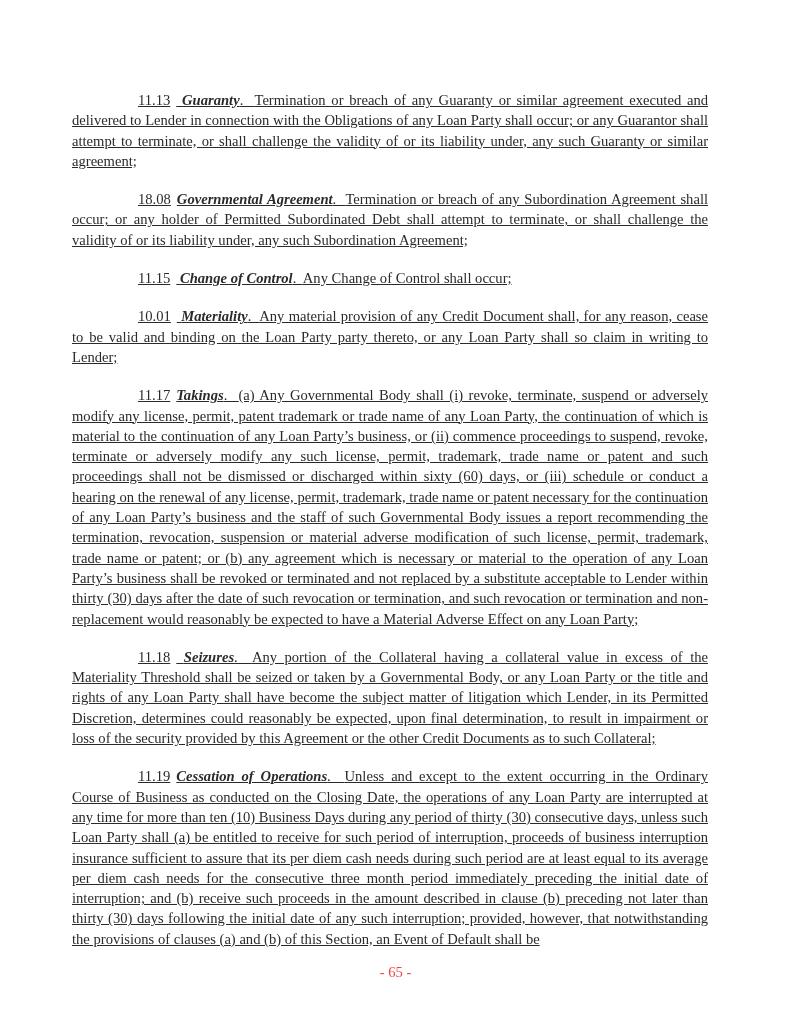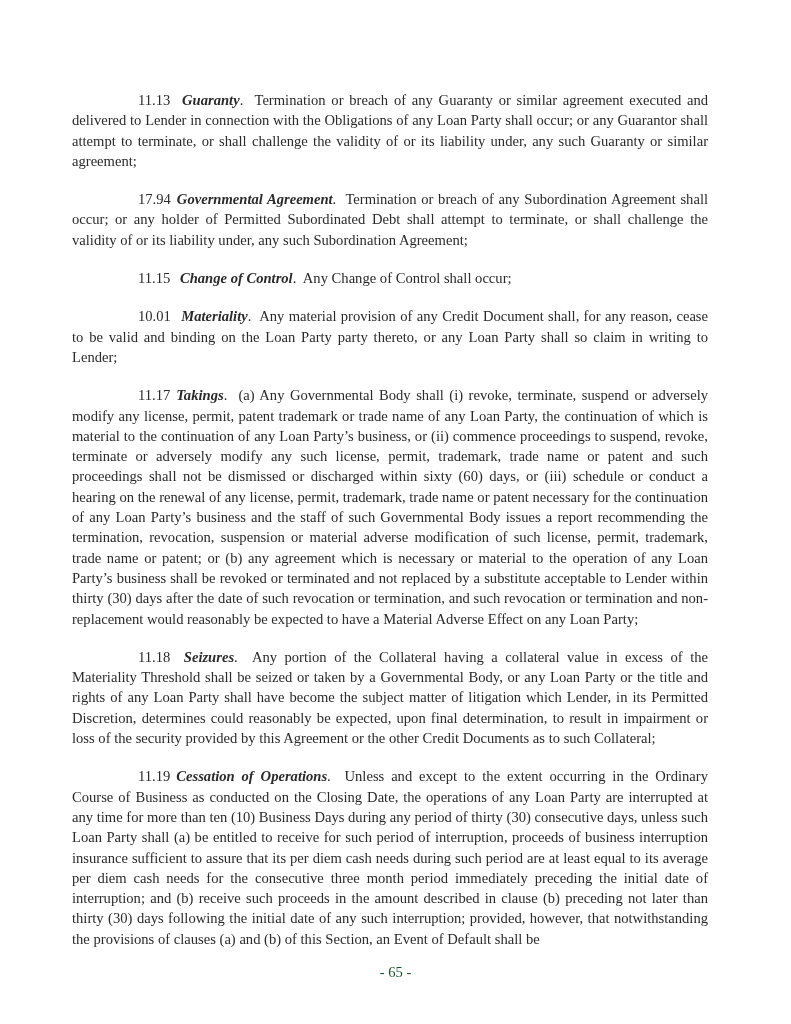--- a/index.html
+++ b/index.html
@@ -3,37 +3,37 @@
 <meta charset="utf-8">
 <style>
   html, body { margin: 0; padding: 0; background: #ffffff; }
   body { width: 791px; height: 1024px; position: relative; overflow: hidden; }
   .page {
     position: absolute; left: 72px; top: 90px; width: 636px;
     font-family: "Liberation Serif", "DejaVu Serif", serif;
     font-size: 14.6px; line-height: 20.3px; color: #2a2a2a;
     text-align: justify;
   }
-  .para { margin: 0 0 18px 0; text-indent: 66px; }
+  .para { margin: 0 0 18px 0; text-indent: 66px; text-decoration: underline; }
   .num { margin-right: 6px; }
   .heading { font-weight: bold; font-style: italic; }
   .footer {
     position: absolute; left: 0; width: 791px; top: 964px;
     text-align: center;
     font-family: "Liberation Serif", "DejaVu Serif", serif;
-    font-size: 14.6px; color: #14532d;
+    font-size: 14.6px; color: #ef4444;
   }
 </style>
 </head>
 <body>
 
 <div class="page">
   <p class="para"><span class="num">11.13</span> <span class="heading">Guaranty</span>.&nbsp; <span>Termination or breach of any Guaranty or similar agreement executed and delivered to Lender in connection with the Obligations of any Loan Party shall occur; or any Guarantor shall attempt to terminate, or shall challenge the validity of or its liability under, any such Guaranty or similar agreement;</span></p>
 
-  <p class="para"><span class="num">17.94</span><span class="heading">Governmental Agreement</span>.&nbsp; <span>Termination or breach of any Subordination Agreement shall occur; or any holder of Permitted Subordinated Debt shall attempt to terminate, or shall challenge the validity of or its liability under, any such Subordination Agreement;</span></p>
+  <p class="para"><span class="num">18.08</span><span class="heading">Governmental Agreement</span>.&nbsp; <span>Termination or breach of any Subordination Agreement shall occur; or any holder of Permitted Subordinated Debt shall attempt to terminate, or shall challenge the validity of or its liability under, any such Subordination Agreement;</span></p>
 
   <p class="para"><span class="num">11.15</span> <span class="heading">Change of Control</span>.&nbsp; <span>Any Change of Control shall occur;</span></p>
 
   <p class="para"><span class="num">10.01</span> <span class="heading">Materiality</span>.&nbsp; <span>Any material provision of any Credit Document shall, for any reason, cease to be valid and binding on the Loan Party party thereto, or any Loan Party shall so claim in writing to Lender;</span></p>
 
   <p class="para"><span class="num">11.17</span><span class="heading">Takings</span>.&nbsp; <span>(a) Any Governmental Body shall (i) revoke, terminate, suspend or adversely modify any license, permit, patent trademark or trade name of any Loan Party, the continuation of which is material to the continuation of any Loan Party’s business, or (ii) commence proceedings to suspend, revoke, terminate or adversely modify any such license, permit, trademark, trade name or patent and such proceedings shall not be dismissed or discharged within sixty (60) days, or (iii) schedule or conduct a hearing on the renewal of any license, permit, trademark, trade name or patent necessary for the continuation of any Loan Party’s business and the staff of such Governmental Body issues a report recommending the termination, revocation, suspension or material adverse modification of such license, permit, trademark, trade name or patent; or (b) any agreement which is necessary or material to the operation of any Loan Party’s business shall be revoked or terminated and not replaced by a substitute acceptable to Lender within thirty (30) days after the date of such revocation or termination, and such revocation or termination and non-replacement would reasonably be expected to have a Material Adverse Effect on any Loan Party;</span></p>
 
   <p class="para"><span class="num">11.18</span> <span class="heading">Seizures</span>.&nbsp; <span>Any portion of the Collateral having a collateral value in excess of the Materiality Threshold shall be seized or taken by a Governmental Body, or any Loan Party or the title and rights of any Loan Party shall have become the subject matter of litigation which Lender, in its Permitted Discretion, determines could reasonably be expected, upon final determination, to result in impairment or loss of the security provided by this Agreement or the other Credit Documents as to such Collateral;</span></p>
 
   <p class="para"><span class="num">11.19</span><span class="heading">Cessation of Operations</span>.&nbsp; <span>Unless and except to the extent occurring in the Ordinary Course of Business as conducted on the Closing Date, the operations of any Loan Party are interrupted at any time for more than ten (10) Business Days during any period of thirty (30) consecutive days, unless such Loan Party shall (a) be entitled to receive for such period of interruption, proceeds of business interruption insurance sufficient to assure that its per diem cash needs during such period are at least equal to its average per diem cash needs for the consecutive three month period immediately preceding the initial date of interruption; and (b) receive such proceeds in the amount described in clause (b) preceding not later than thirty (30) days following the initial date of any such interruption; provided, however, that notwithstanding the provisions of clauses (a) and (b) of this Section, an Event of Default shall be</span></p>

